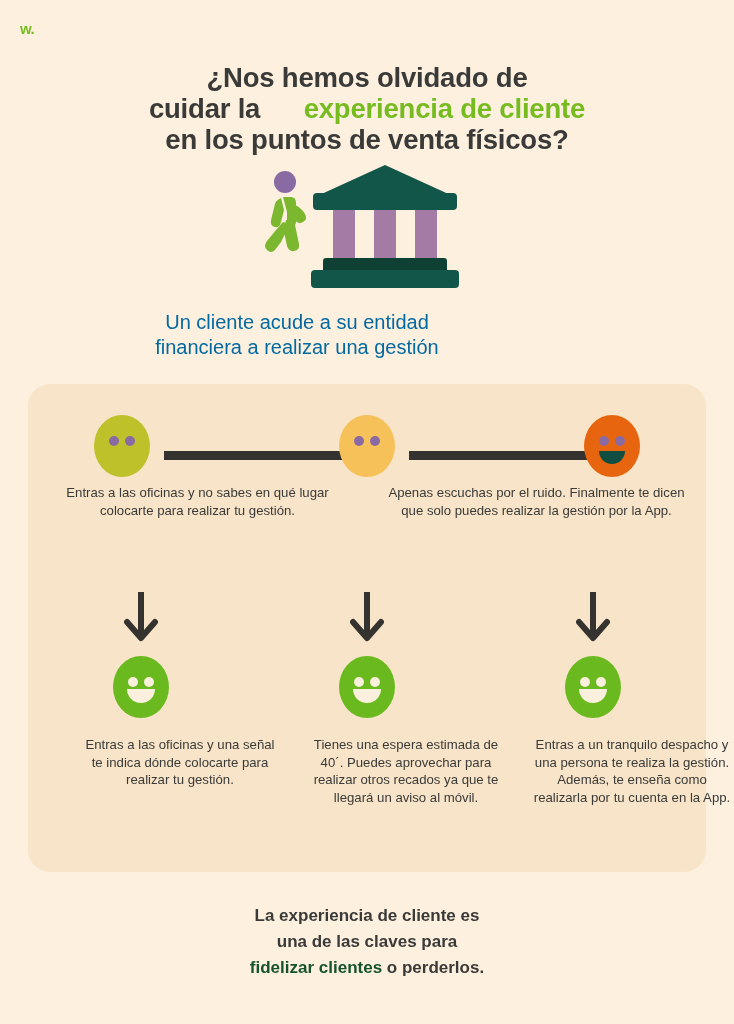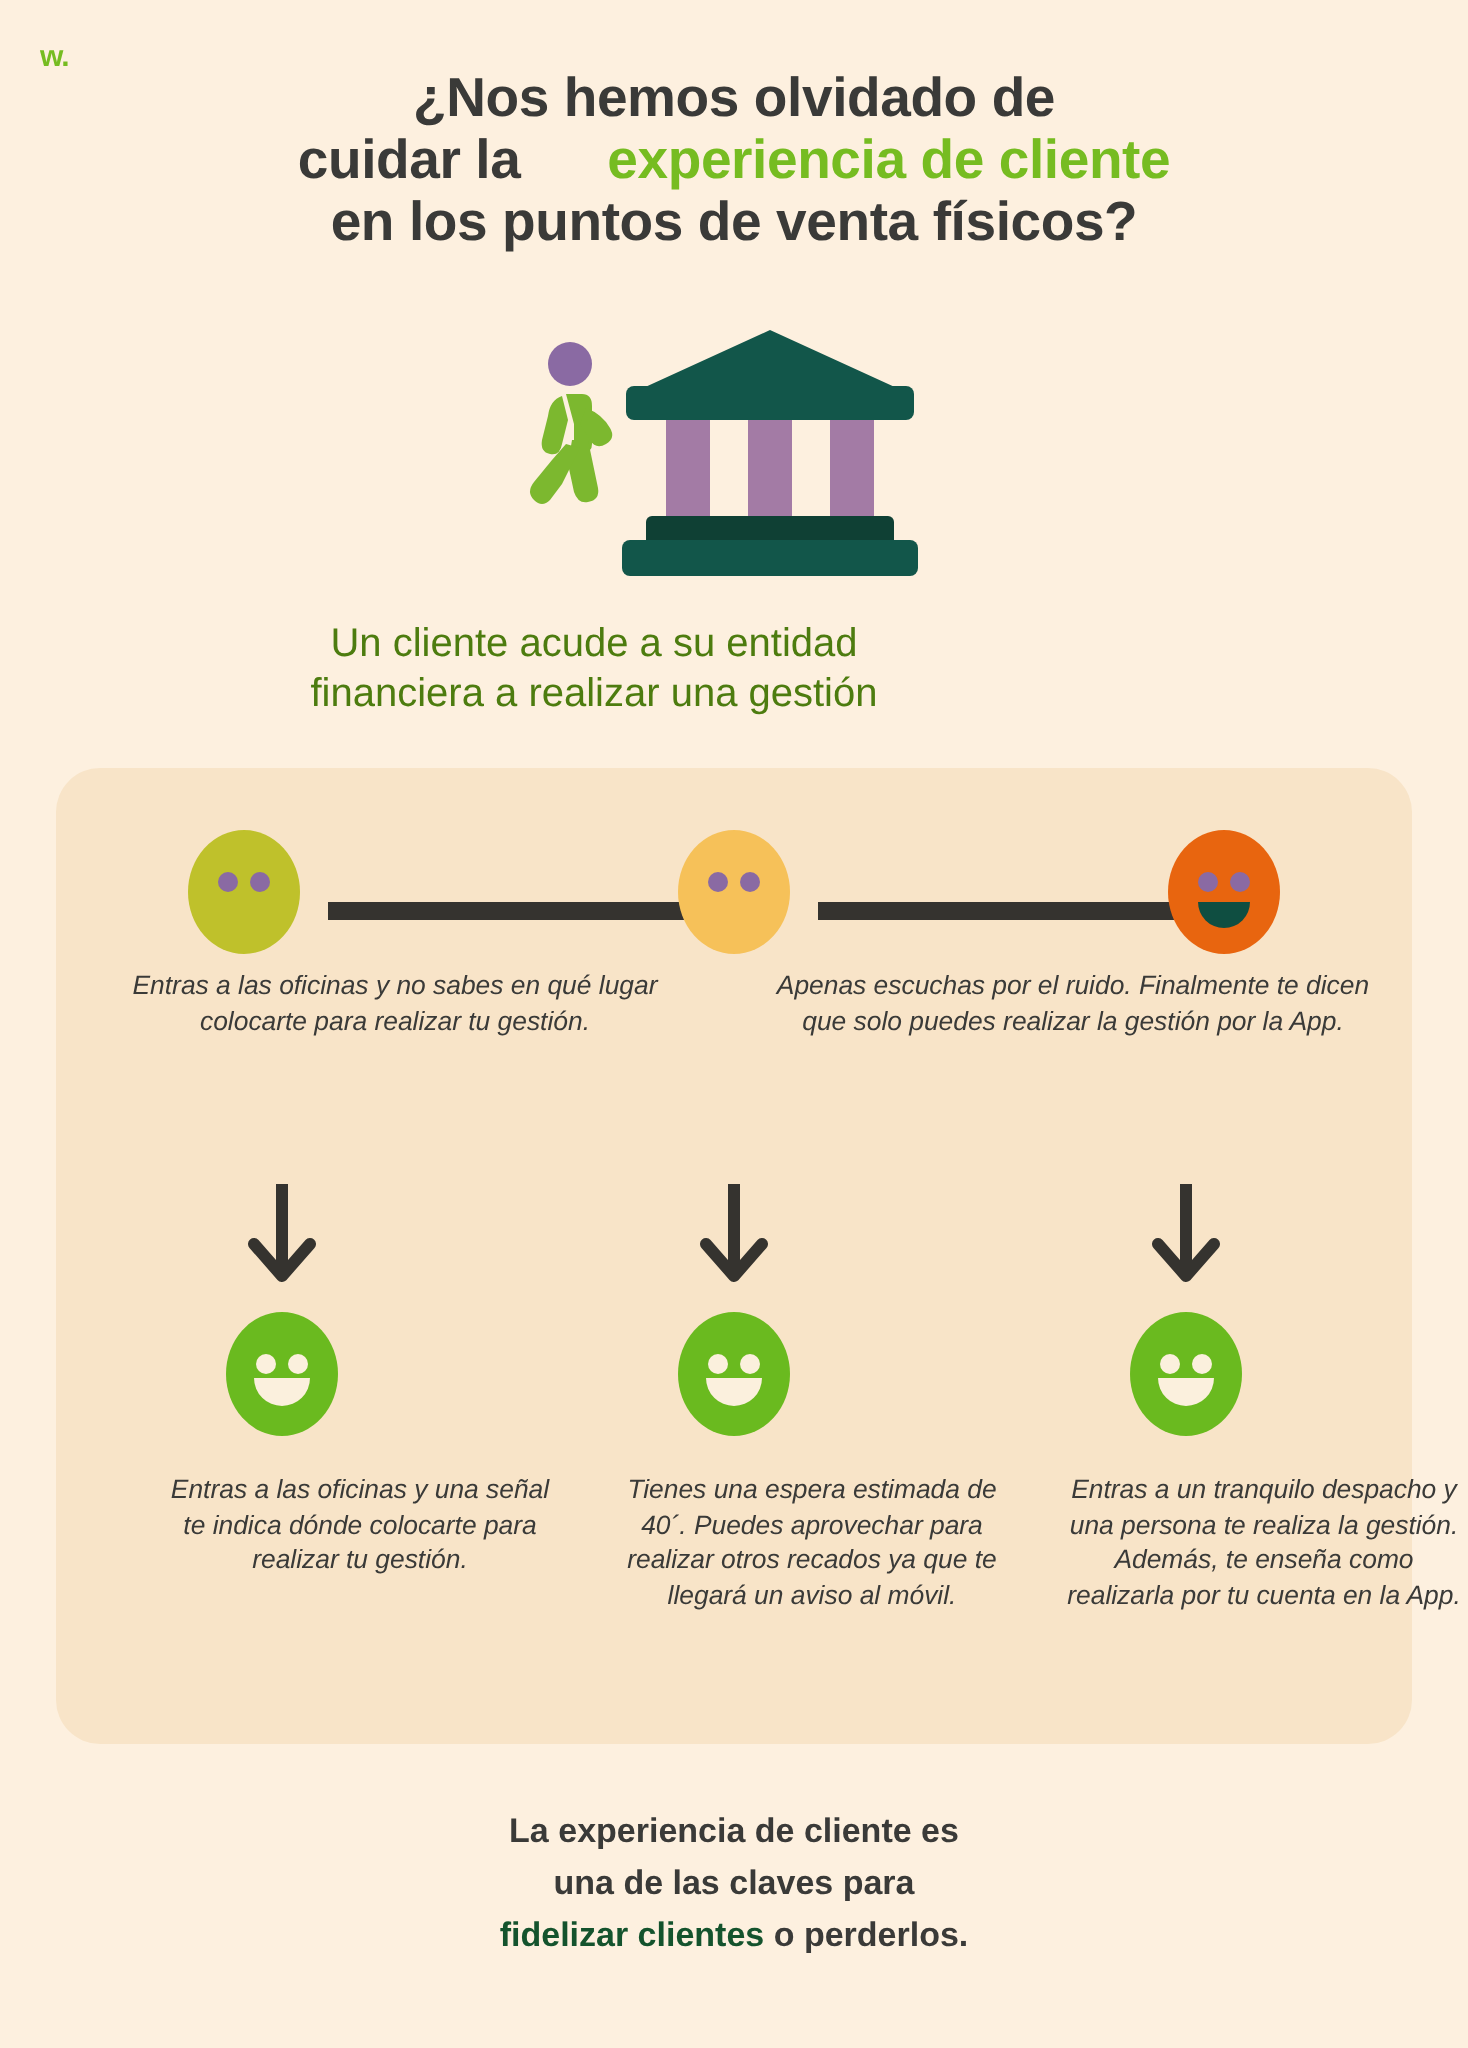--- a/index.html
+++ b/index.html
@@ -25,21 +25,21 @@
     font-weight: bold;
     letter-spacing: -0.5px;
     color: #79bb1f;
     line-height: 1;
   }
 
   
   .headline {
     position: absolute;
     left: 0;
-    top: 33px;
+    top: 62px;
     width: 734px;
     text-align: center;
     font-size: 27.5px;
     font-weight: bold;
     line-height: 31px;
     color: #3a3a38;
     letter-spacing: -0.2px;
   }
   .headline .accent { color: #76bc21; }
 
@@ -55,21 +55,21 @@
 
   
   .lede {
     position: absolute;
     left: 0;
     top: 310px;
     width: 594px;
     text-align: center;
     font-size: 20px;
     line-height: 25px;
-    color: #4d7c0f;
+    color: #0369a1;
   }
 
   
   .panel {
     position: absolute;
     left: 28px;
     top: 384px;
     width: 678px;
     height: 488px;
     background: #f8e4c8;
@@ -142,21 +142,20 @@
   .captions.row-top { top: 100px; }
   .captions.row-bottom { top: 352px; padding-left: 39px; }
   .caption {
     flex: 1 1 0;
     text-align: center;
     font-size: 13.2px;
     line-height: 17.6px;
     color: #3a3a38;
     padding: 0 14px;
     box-sizing: border-box;
-    font-style: italic;
   }
 
   
   .arrows {
     position: absolute;
     top: 208px;
     width: 678px;
     display: flex;
   }
   .arrow-cell {

